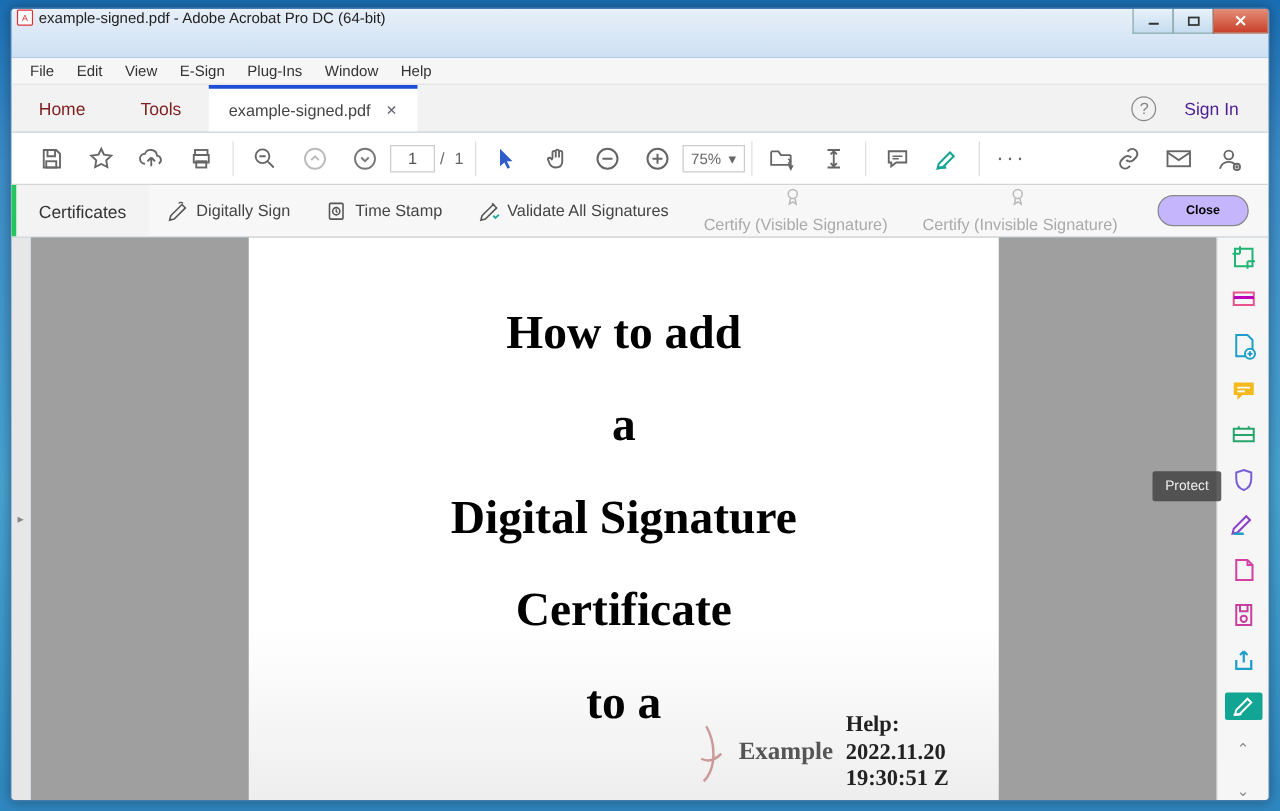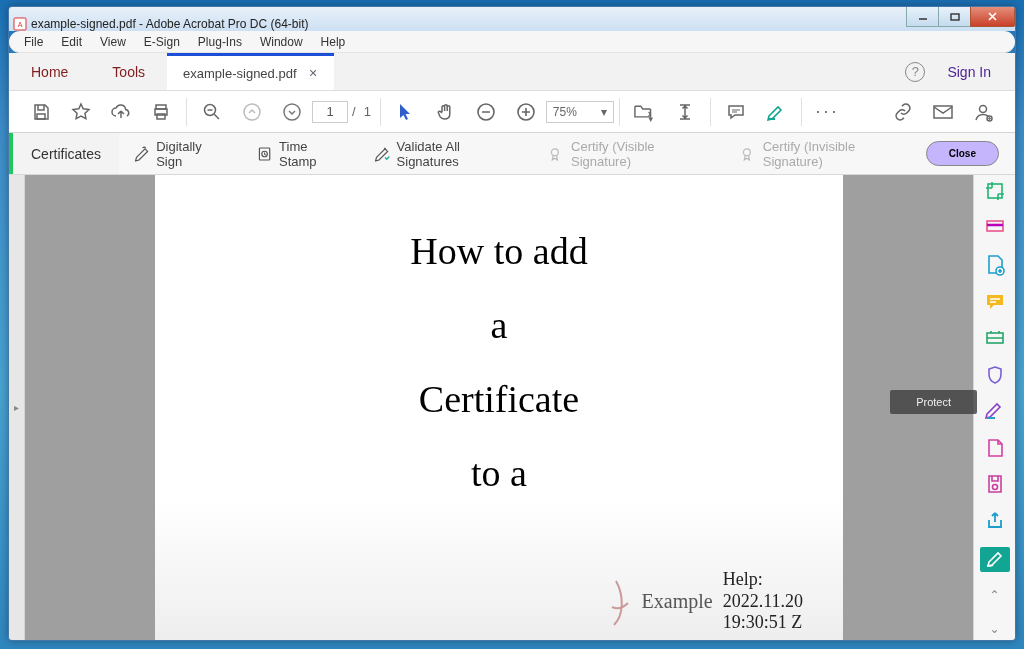--- a/index.html
+++ b/index.html
@@ -1,56 +1,56 @@
 <!DOCTYPE html>
 <html><head>
 <meta charset="utf-8">
 <style>
   * { box-sizing: border-box; margin: 0; padding: 0; }
   body { font-family: "Segoe UI", Arial, sans-serif; width:1024px; height:649px; overflow:hidden; background:linear-gradient(180deg,#1a6fb4 0%,#3d8dc9 20%,#48a4d2 60%,#2f87c0 100%); position:relative;}
   .window { position:absolute; top:6px; left:8px; right:8px; bottom:8px; border:1px solid #4477aa; border-radius:4px; box-shadow:0 0 10px rgba(0,0,0,.35); display:flex; flex-direction:column; overflow:hidden; }
-  .titlebar { height:24px; display:flex; align-items:flex-end; padding:0 4px; font-size:12px; color:#222; background:linear-gradient(#e8f0f8,#cde0f4); position:relative;}
+  .titlebar { height:39px; display:flex; align-items:flex-start; padding:0 4px; font-size:12px; color:#222; background:linear-gradient(#e8f0f8,#cde0f4); position:relative;}
   .titlebar .tico { width:14px;height:14px;margin-right:4px;display:flex;align-items:center;justify-content:center;font-size:10px;color:#d33;}
   .titlebar .wbtns{position:absolute;right:0;top:0;display:flex;height:22px;}
   .wbtn{width:33px;height:20px;display:flex;align-items:center;justify-content:center;font-size:11px;color:#222;border:1px solid #8aa;border-top:none;margin-left:-1px;background:linear-gradient(#e8f2fb,#c5dbef);cursor:pointer;}
   .wbtn.close{width:45px;background:linear-gradient(#e58f7a,#c9402a);border-color:#a53;color:#fff;border-bottom-right-radius:2px;}
-  .menubar{height:22px;background:#f6f6f6;border-bottom:1px solid #e4e4e4;display:flex;align-items:center;padding:0 6px;font-size:12px;color:#333;border-radius:11px;}
+  .menubar{height:22px;background:#f6f6f6;border-bottom:1px solid #e4e4e4;display:flex;align-items:center;padding:0 6px;font-size:12px;color:#333;}
   .menubar span{padding:2px 9px;cursor:pointer;}
   .topstrip{height:38px;background:#f2f2f2;border-bottom:1px solid #ddd;display:flex;align-items:stretch;position:relative;}
   .ttab{padding:0 22px;display:flex;align-items:center;font-size:14px;color:#7f1d1d;cursor:pointer;}
   .activetab{background:#fff;border-top:3px solid #1d4ed8;padding:0 16px;display:flex;align-items:center;gap:12px;font-size:13px;color:#444;}
   .activetab .x{color:#667;font-size:11px;cursor:pointer;}
   .topstrip .right{margin-left:auto;display:flex;align-items:center;gap:22px;padding:0 24px;}
   .help{width:20px;height:20px;border:1.5px solid #888;border-radius:50%;display:flex;align-items:center;justify-content:center;color:#888;font-size:13px;cursor:pointer;}
   .signin{font-size:14px;color:#4c1d95;cursor:pointer;}
   .toolbar{height:42px;background:#fff;border-bottom:1px solid #d4d4d4;display:flex;align-items:center;padding:0 12px;}
   .ticon{width:26px;height:26px;margin:0 7px;display:flex;align-items:center;justify-content:center;cursor:pointer;color:#666;}
   .tsep{width:1px;height:28px;background:#dfdfdf;margin:0 5px;}
   .pagein{width:36px;height:22px;border:1px solid #ccc;text-align:center;font-size:13px;color:#555;}
   .sltxt{font-size:13px;color:#666;padding:0 4px;}
-  .zoompct{border:1px solid #ccc;height:22px;display:flex;align-items:center;padding:0 6px;font-size:12px;color:#666;gap:24px;cursor:pointer;}
+  .zoompct{border:1px solid #ccc;height:22px;display:flex;align-items:center;padding:0 6px;font-size:12px;color:#666;gap:6px;cursor:pointer;}
   .zsp{flex:1;}
   .certbar{height:42px;background:#f7f7f7;border-bottom:1px solid #d8d8d8;display:flex;align-items:center;padding:0 0 0 0;}
   .certlabel{height:100%;padding:0 18px;display:flex;align-items:center;font-size:14px;color:#333;border-left:4px solid #22c55e;background:#f3f3f3;}
   .certbtn{display:flex;align-items:center;gap:6px;padding:0 14px;font-size:13px;color:#444;cursor:pointer;height:100%;}
-  .certbtn.dis{color:#aaa;cursor:default;}
+  .certbtn.dis{color:#aaa;cursor:default;flex-direction:column;}
   .certbtn svg{width:18px;height:18px;}
   .closebtn{margin-left:auto;margin-right:16px;padding:6px 22px;border:1.5px solid #888;border-radius:20px;font-size:10px;background:#c4b5fd;font-weight:600;cursor:pointer;}
   .content{flex:1;display:flex;position:relative;min-height:0;}
   .leftexp{width:16px;background:#e7e7e7;display:flex;align-items:center;justify-content:center;color:#888;cursor:pointer;font-size:10px;border-right:1px solid #d5d5d5;}
   .docarea{flex:1;background:#9f9f9f;display:flex;justify-content:center;overflow:hidden;position:relative;}
-  .page{width:688px;background:linear-gradient(180deg,#ffffff 0%,#ffffff 70%,#eeeeee 100%);margin-top:-6px;padding:30px 40px 10px 40px;font-family:"Times New Roman",serif;color:#000;text-align:center;position:relative;}
+  .page{width:600px;background:linear-gradient(180deg,#ffffff 0%,#ffffff 70%,#eeeeee 100%);margin-top:-6px;padding:30px 40px 10px 40px;font-family:"Times New Roman",serif;color:#000;text-align:center;position:relative;font-weight:bold;}
   .page .line{font-size:38px;margin:30px 0;}
   .sigblock{position:absolute;right:40px;bottom:6px;display:flex;align-items:center;gap:10px;text-align:left;}
   .sigex{font-family:cursive;font-size:20px;color:#555;}
   .sigdate{font-size:18px;line-height:1.2;color:#222;}
   .rside{width:42px;background:#f6f6f6;border-left:1px solid #d6d6d6;display:flex;flex-direction:column;align-items:center;padding-top:6px;gap:16px;}
   .ricon{width:24px;height:24px;cursor:pointer;display:flex;align-items:center;justify-content:center;}
   .rside .chev{margin-top:auto;margin-bottom:4px;color:#888;font-size:12px;cursor:pointer;}
-  .tooltip{position:absolute;right:38px;top:215px;background:rgba(68,68,68,.85);color:#eee;font-size:11px;padding:6px 26px;border-radius:2px;}
+  .tooltip{position:absolute;right:38px;top:187px;background:rgba(68,68,68,.85);color:#eee;font-size:11px;padding:6px 10px;border-radius:2px;}
 </style>
 </head>
 <body>
 
 <div class="window">
 
   <div class="titlebar">
     <span class="tico">
       <svg width="14" height="14" viewBox="0 0 14 14">
           <rect x="1" y="1" width="12" height="12" rx="1" fill="#fff" stroke="#d33"></rect>
@@ -269,20 +269,21 @@
     <button class="closebtn">Close</button>
   </div>
 
   <div class="content">
     <div class="leftexp">▸</div>
 
     <div class="docarea">
       <div class="page">
         <div class="line">How to add</div>
         <div class="line">a</div>
+        <div class="line">Digital Signature</div>
         <div class="line">Certificate</div>
         <div style="position:relative;">
           <div class="line">to a</div>
         </div>
         <div class="sigblock">
           <svg width="26" height="50">
               <path d="M8 48C18 38 18 18 10 4M6 30c6 3 12 0 16-4" stroke="#c99" stroke-width="2" fill="none"></path>
             </svg>
           <span class="sigex">Example</span>
           <div class="sigdate">

